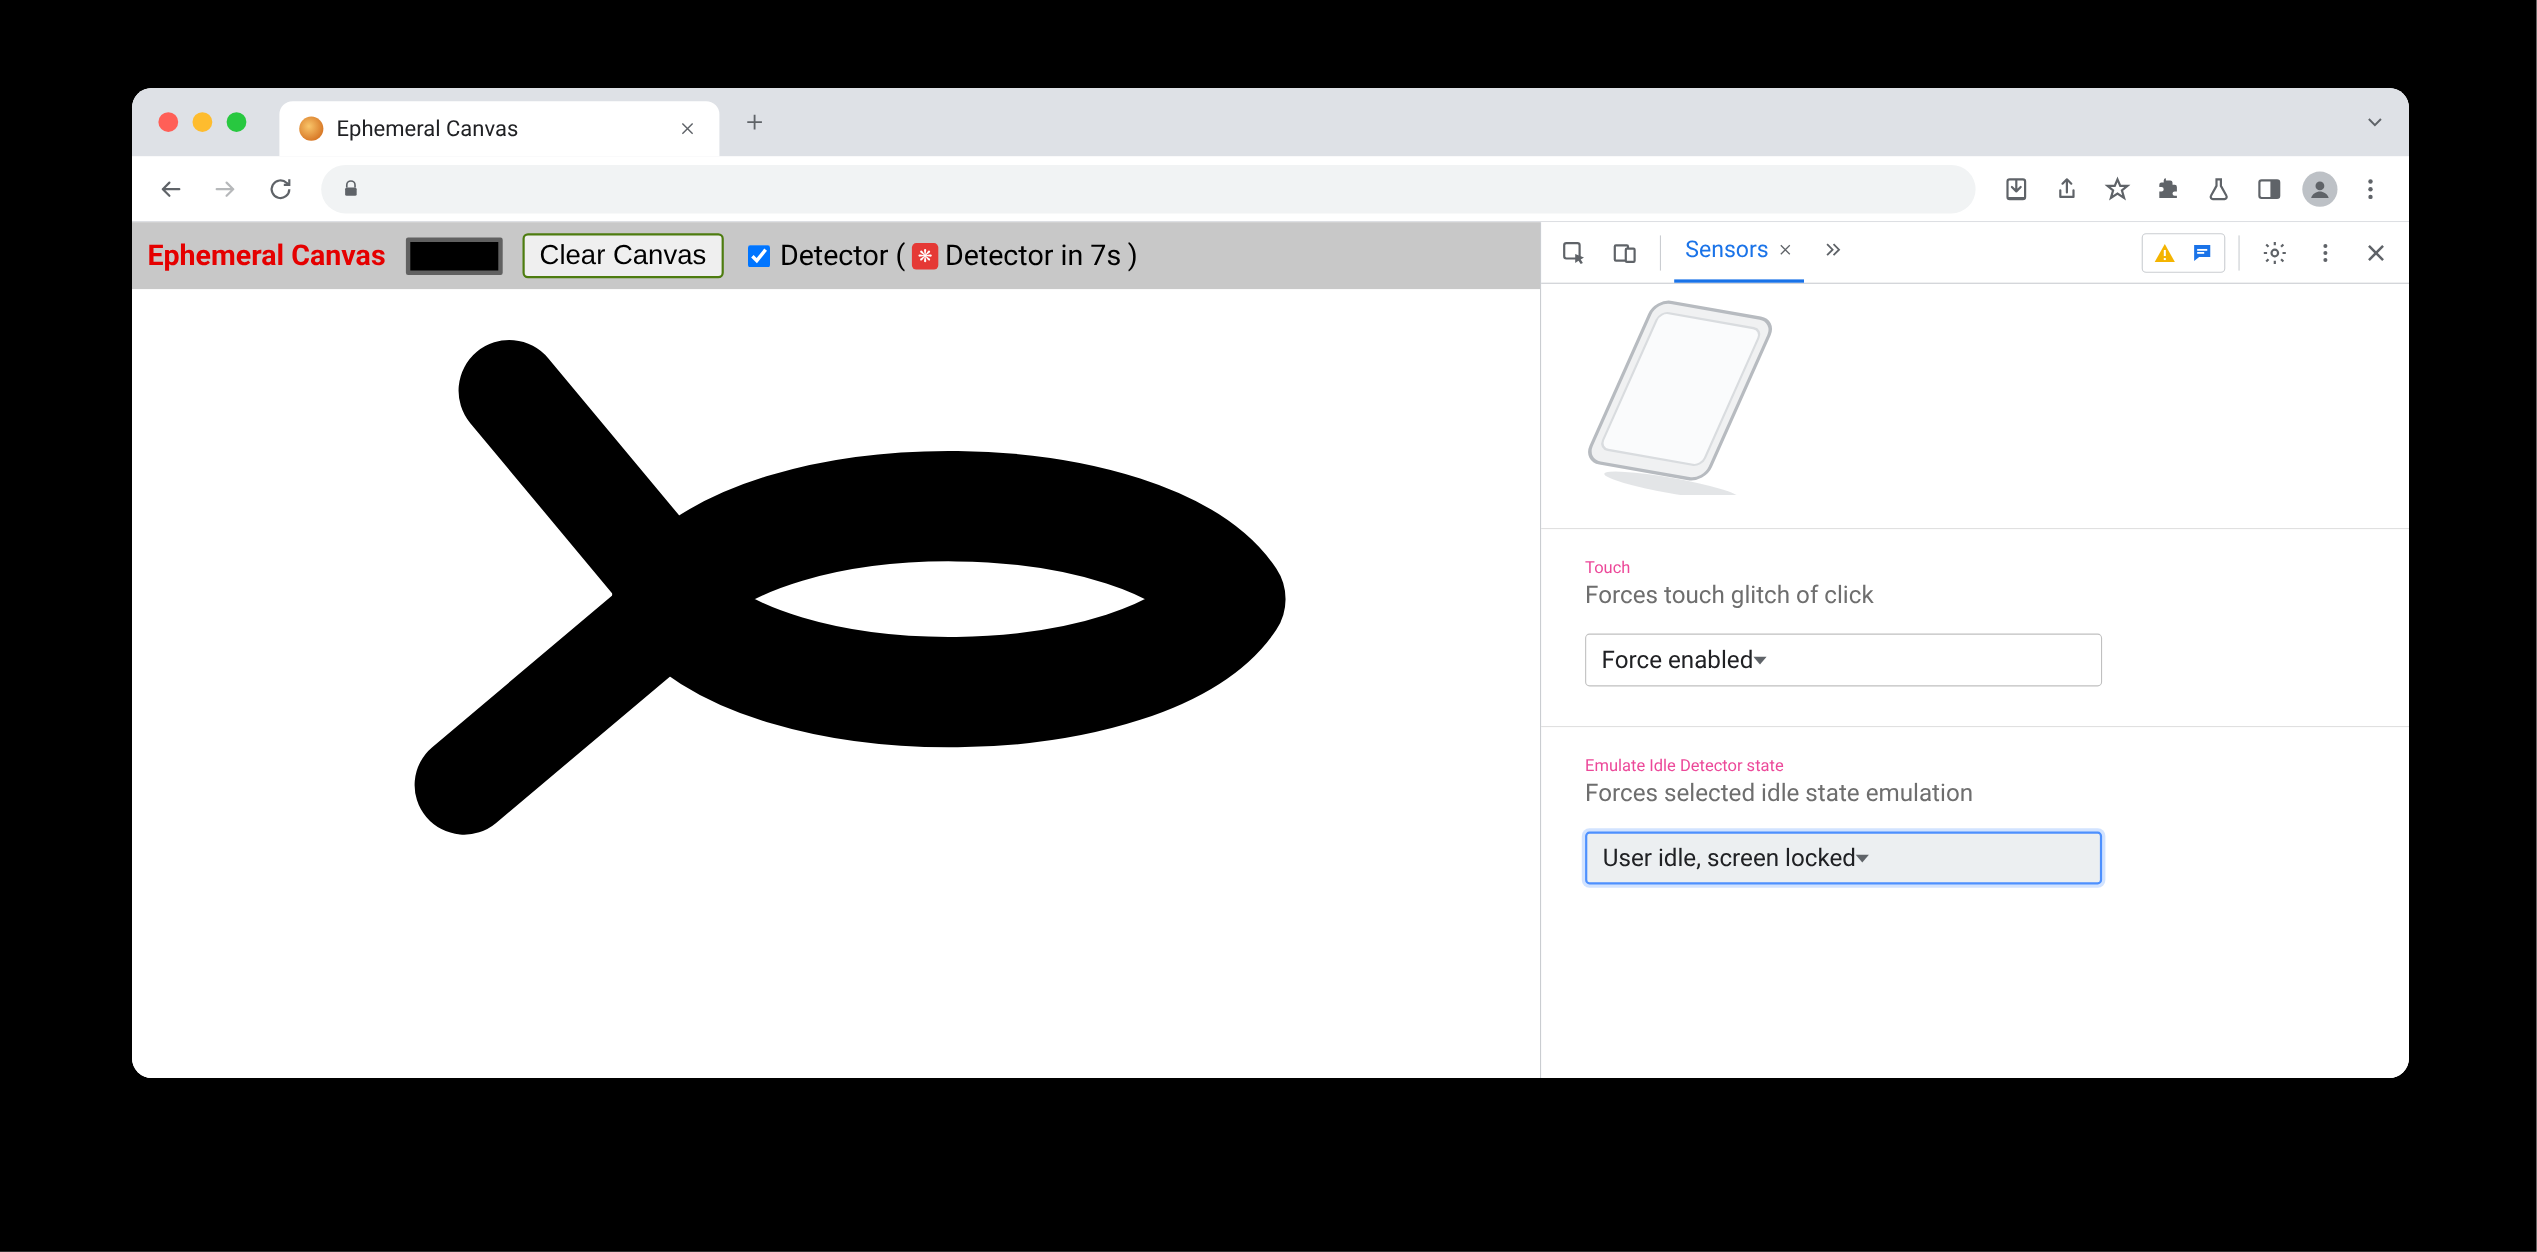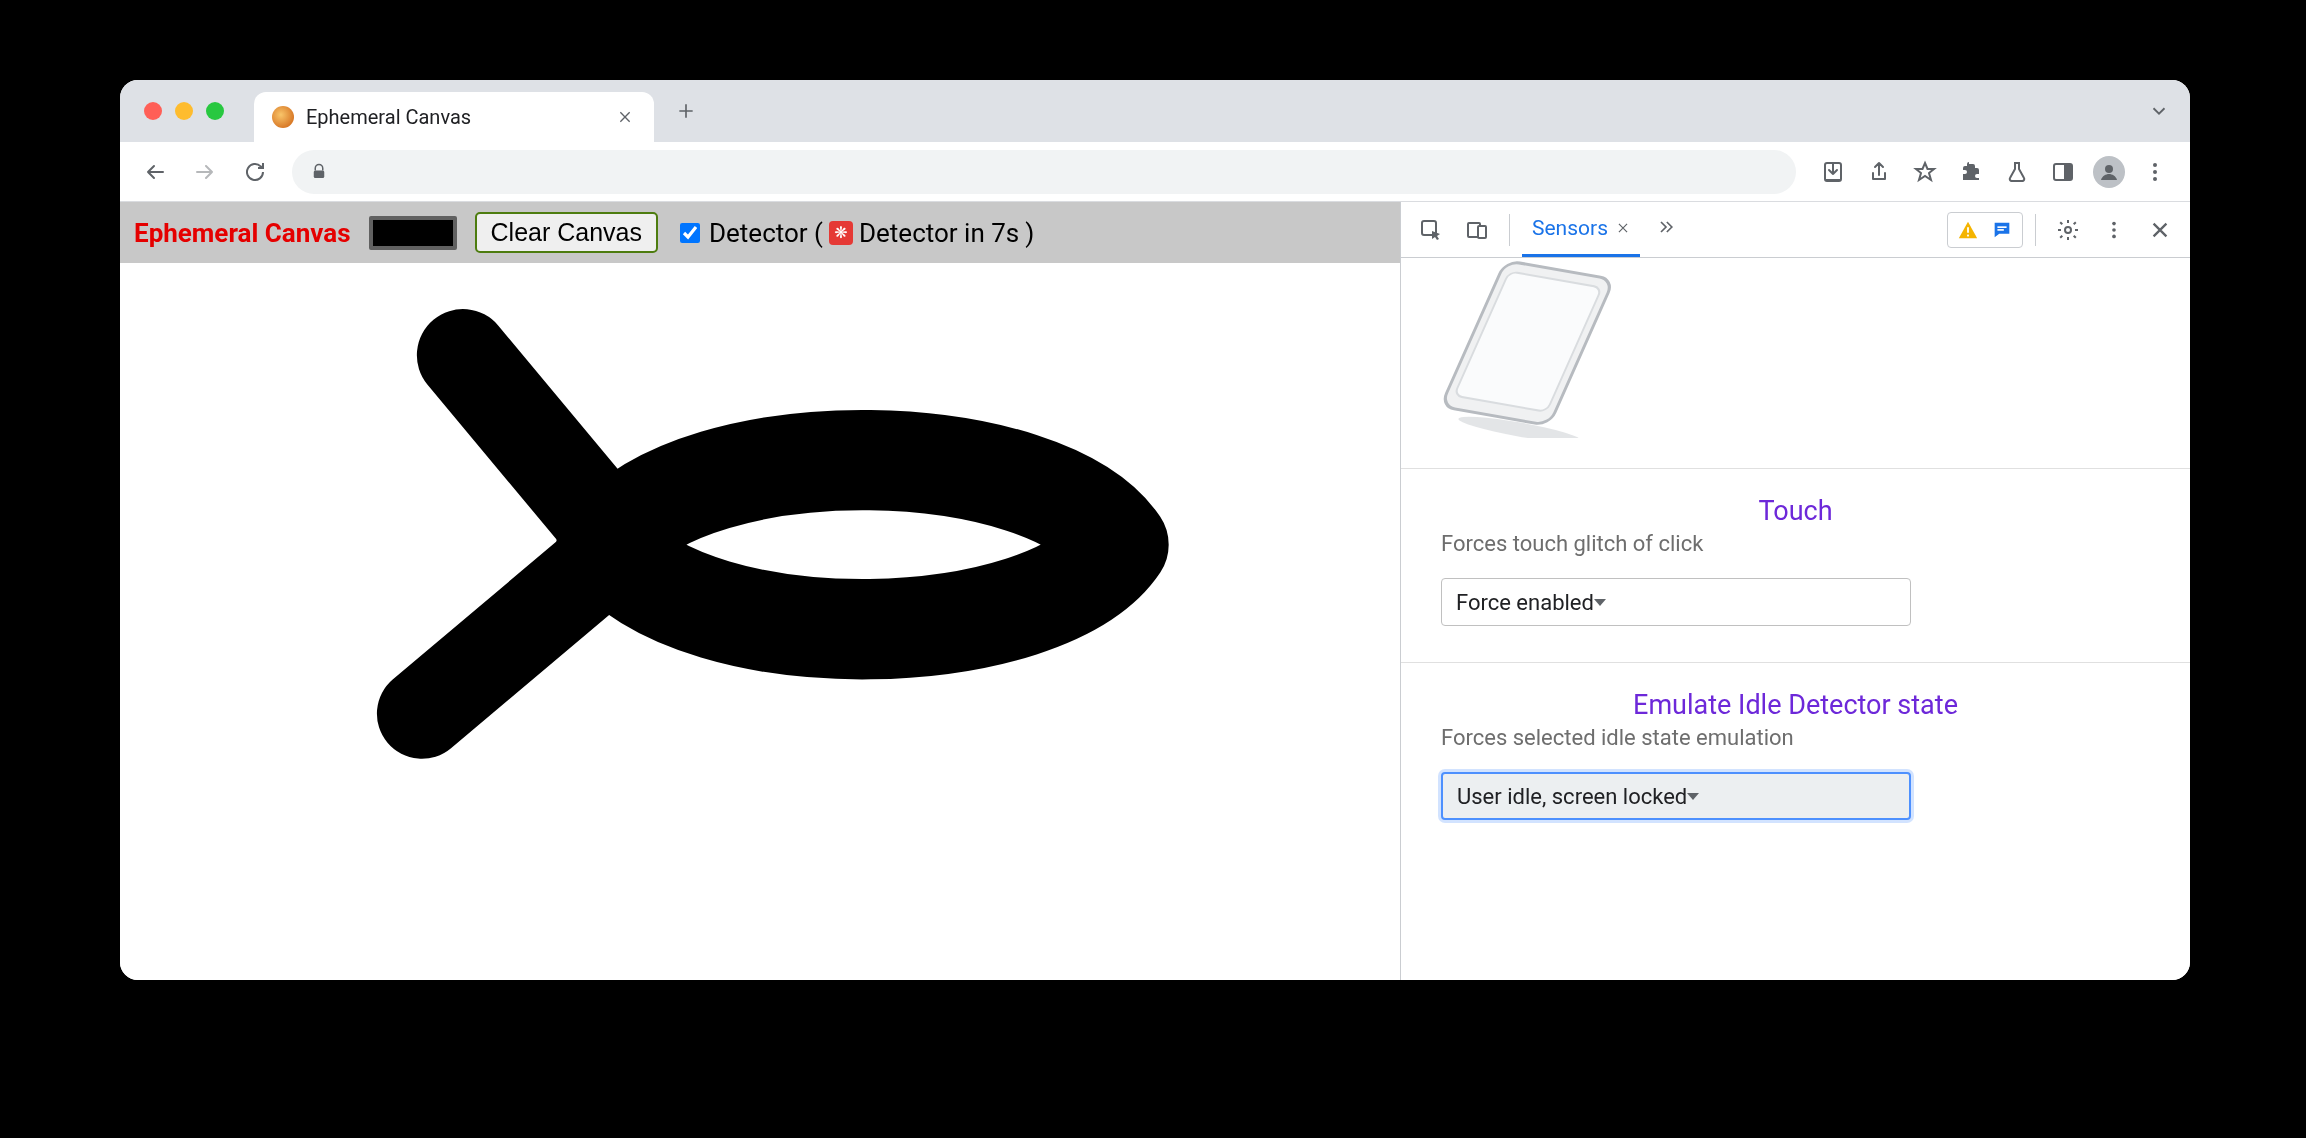--- a/index.html
+++ b/index.html
@@ -164,20 +164,21 @@
   .canvas-wrap svg { position: absolute; inset: 0; width: 100%; height: 100%; }
   
   .devtools {
     width: 790px;
     border-left: 1px solid #cacdd1;
     background: #fff;
     display: flex;
     flex-direction: column;
     font-size: 20px;
     color: #202124;
+    gap: 12px;
   }
   .dt-tabbar {
     height: 56px;
     border-bottom: 1px solid #cacdd1;
     display: flex;
     align-items: center;
     padding: 0 10px;
     gap: 6px;
   }
   .dt-icon {
@@ -205,21 +206,21 @@
   .dt-badge { width: 28px; height: 28px; display: flex; align-items: center; justify-content: center; }
   .dt-body { flex: 1; overflow: auto; padding: 0; }
   .device-preview {
     display: flex; justify-content: flex-start; padding: 0 0 30px 30px;
   }
   .device-preview svg { width: 220px; height: 180px; }
   .dt-section {
     border-top: 1px solid #e0e0e0;
     padding: 26px 40px 36px 40px;
   }
-  .dt-label { font-size: 27px; color: #6d28d9; text-align: center; }
+  .dt-label { font-size: 15px; color: #ec4899; }
   .dt-sub { font-size: 22px; color: #6e6e6e; margin-top: 4px; }
   .dt-select {
     margin-top: 22px;
     width: 470px; height: 48px;
     border: 1px solid #c0c0c0;
     border-radius: 4px;
     background: #fff;
     display: flex; align-items: center;
     padding: 0 14px;
     font-size: 22px;

